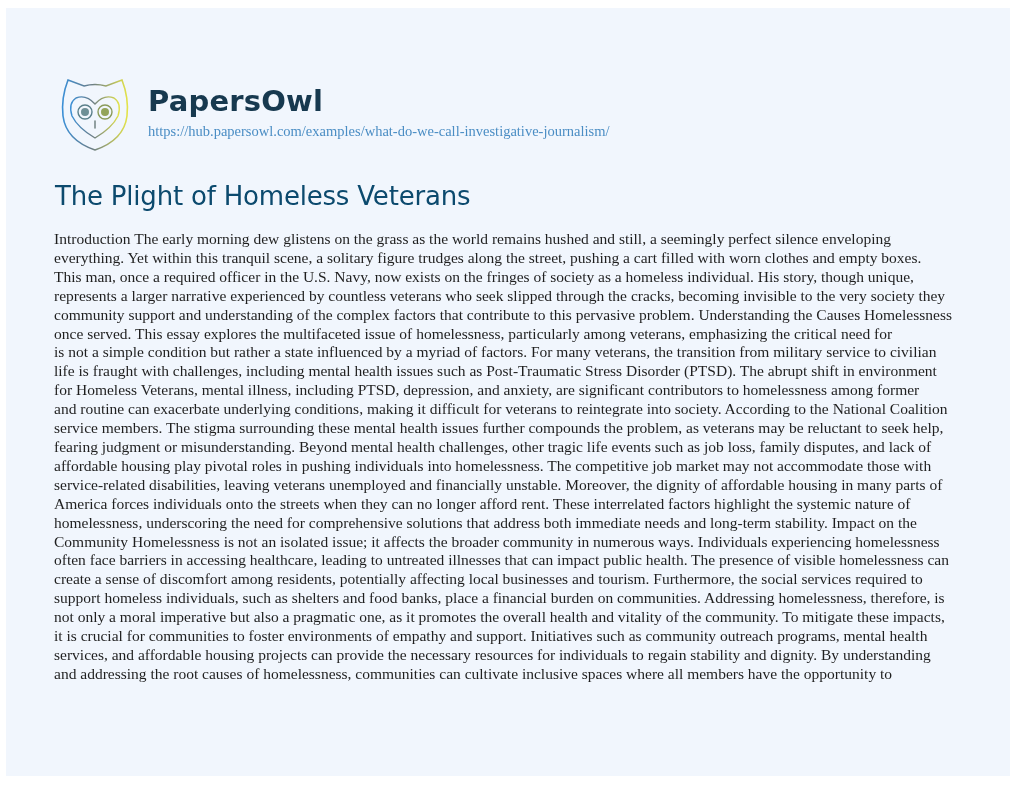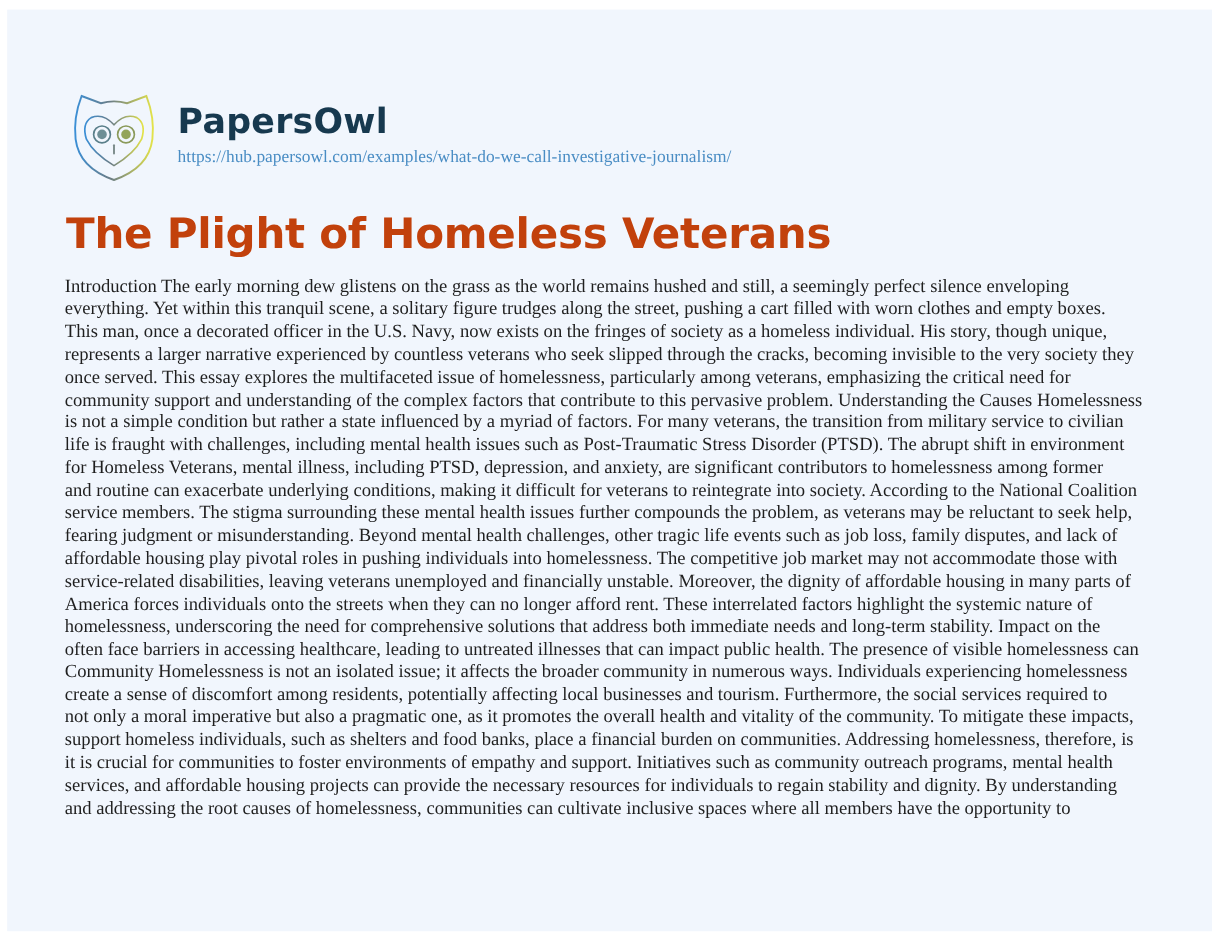--- a/index.html
+++ b/index.html
@@ -47,23 +47,23 @@
       color: #4a8dc4;
       margin-top: 4px;
       line-height: 18px;
       text-decoration: none;
     }
     .title {
       position: absolute;
       left: 49px;
       top: 170px;
       font-family: "DejaVu Sans", sans-serif;
-      font-size: 35px;
-      font-weight: bold;
-      color: #c2410c;
+      font-size: 26px;
+      font-weight: normal;
+      color: #0c4a6e;
       line-height: 36px;
       letter-spacing: -0.2px;
     }
     .body-text {
       position: absolute;
       left: 48px;
       top: 222px;
       width: 936px;
       font-family: "Liberation Serif", serif;
       font-size: 15.5px;
@@ -107,37 +107,37 @@
       <div class="brand-name">PapersOwl</div>
       <a class="brand-url">https://hub.papersowl.com/examples/what-do-we-call-investigative-journalism/</a>
     </div>
   </div>
 
   <h1 class="title">The Plight of Homeless Veterans</h1>
 
   <div class="body-text">
     <span class="line">Introduction The early morning dew glistens on the grass as the world remains hushed and still, a seemingly perfect silence enveloping</span>
     <span class="line">everything. Yet within this tranquil scene, a solitary figure trudges along the street, pushing a cart filled with worn clothes and empty boxes.</span>
-    <span class="line">This man, once a decorated officer in the U.S. Navy, now exists on the fringes of society as a homeless individual. His story, though unique,</span>
+    <span class="line">This man, once a required officer in the U.S. Navy, now exists on the fringes of society as a homeless individual. His story, though unique,</span>
     <span class="line">represents a larger narrative experienced by countless veterans who seek slipped through the cracks, becoming invisible to the very society they</span>
+    <span class="line">community support and understanding of the complex factors that contribute to this pervasive problem. Understanding the Causes Homelessness</span>
     <span class="line">once served. This essay explores the multifaceted issue of homelessness, particularly among veterans, emphasizing the critical need for</span>
-    <span class="line">community support and understanding of the complex factors that contribute to this pervasive problem. Understanding the Causes Homelessness</span>
     <span class="line">is not a simple condition but rather a state influenced by a myriad of factors. For many veterans, the transition from military service to civilian</span>
     <span class="line">life is fraught with challenges, including mental health issues such as Post-Traumatic Stress Disorder (PTSD). The abrupt shift in environment</span>
     <span class="line">for Homeless Veterans, mental illness, including PTSD, depression, and anxiety, are significant contributors to homelessness among former</span>
     <span class="line">and routine can exacerbate underlying conditions, making it difficult for veterans to reintegrate into society. According to the National Coalition</span>
     <span class="line">service members. The stigma surrounding these mental health issues further compounds the problem, as veterans may be reluctant to seek help,</span>
     <span class="line">fearing judgment or misunderstanding. Beyond mental health challenges, other tragic life events such as job loss, family disputes, and lack of</span>
     <span class="line">affordable housing play pivotal roles in pushing individuals into homelessness. The competitive job market may not accommodate those with</span>
     <span class="line">service-related disabilities, leaving veterans unemployed and financially unstable. Moreover, the dignity of affordable housing in many parts of</span>
     <span class="line">America forces individuals onto the streets when they can no longer afford rent. These interrelated factors highlight the systemic nature of</span>
     <span class="line">homelessness, underscoring the need for comprehensive solutions that address both immediate needs and long-term stability. Impact on the</span>
+    <span class="line">Community Homelessness is not an isolated issue; it affects the broader community in numerous ways. Individuals experiencing homelessness</span>
     <span class="line">often face barriers in accessing healthcare, leading to untreated illnesses that can impact public health. The presence of visible homelessness can</span>
-    <span class="line">Community Homelessness is not an isolated issue; it affects the broader community in numerous ways. Individuals experiencing homelessness</span>
     <span class="line">create a sense of discomfort among residents, potentially affecting local businesses and tourism. Furthermore, the social services required to</span>
+    <span class="line">support homeless individuals, such as shelters and food banks, place a financial burden on communities. Addressing homelessness, therefore, is</span>
     <span class="line">not only a moral imperative but also a pragmatic one, as it promotes the overall health and vitality of the community. To mitigate these impacts,</span>
-    <span class="line">support homeless individuals, such as shelters and food banks, place a financial burden on communities. Addressing homelessness, therefore, is</span>
     <span class="line">it is crucial for communities to foster environments of empathy and support. Initiatives such as community outreach programs, mental health</span>
     <span class="line">services, and affordable housing projects can provide the necessary resources for individuals to regain stability and dignity. By understanding</span>
     <span class="line">and addressing the root causes of homelessness, communities can cultivate inclusive spaces where all members have the opportunity to</span>
   </div>
 
 </div>
 
 </body></html>

